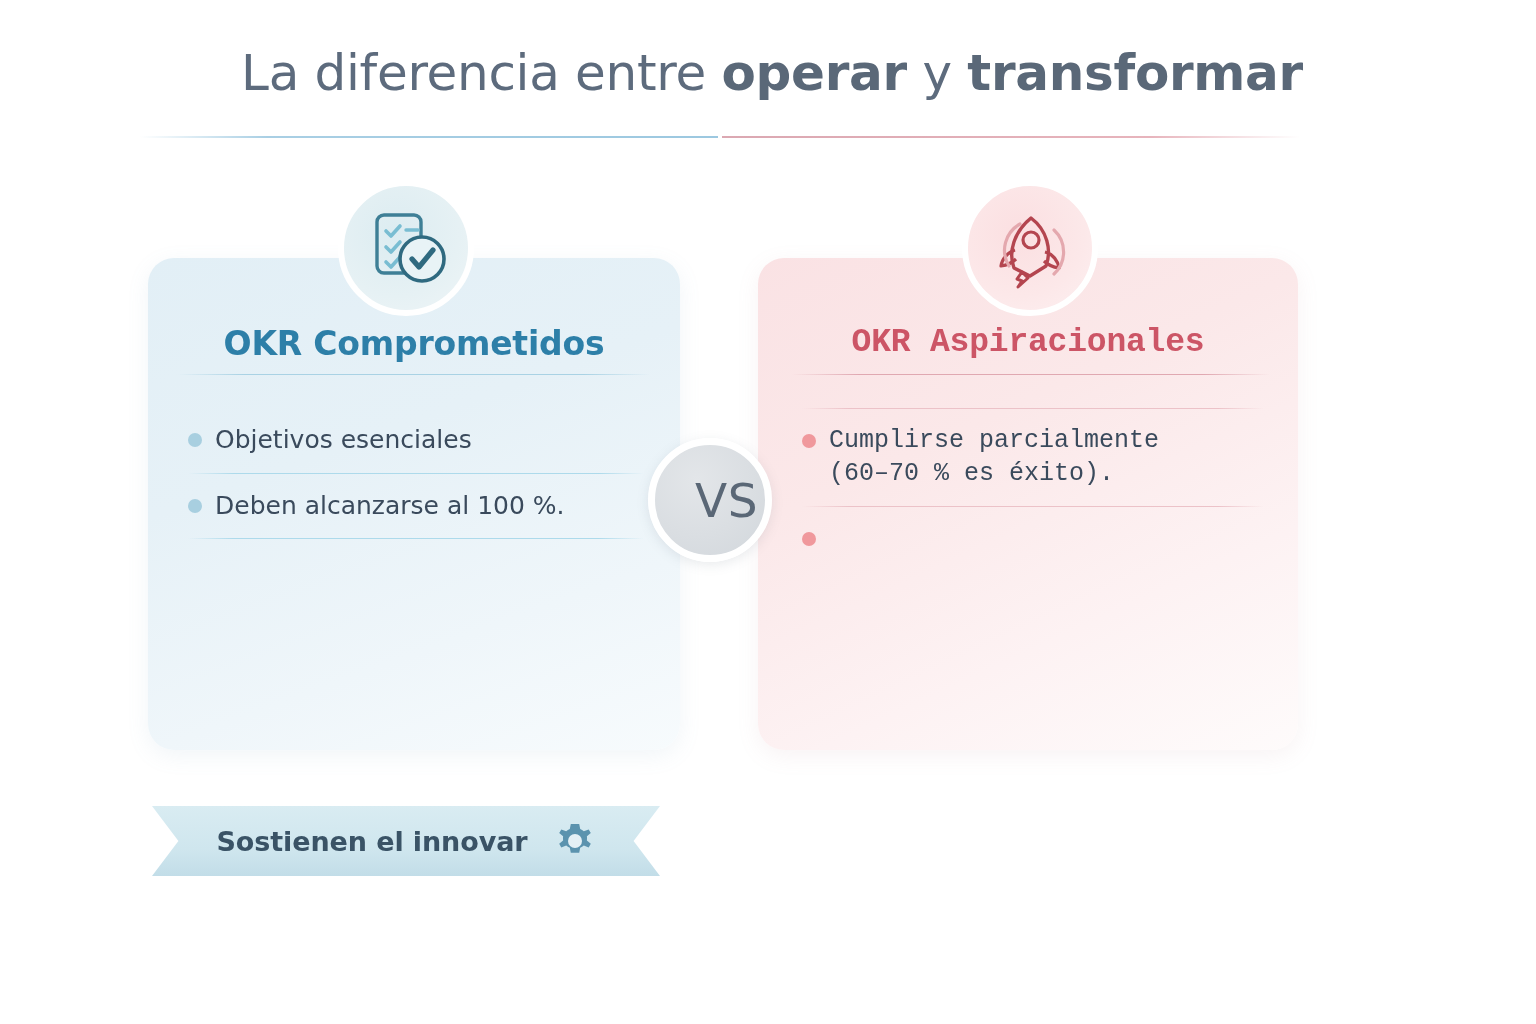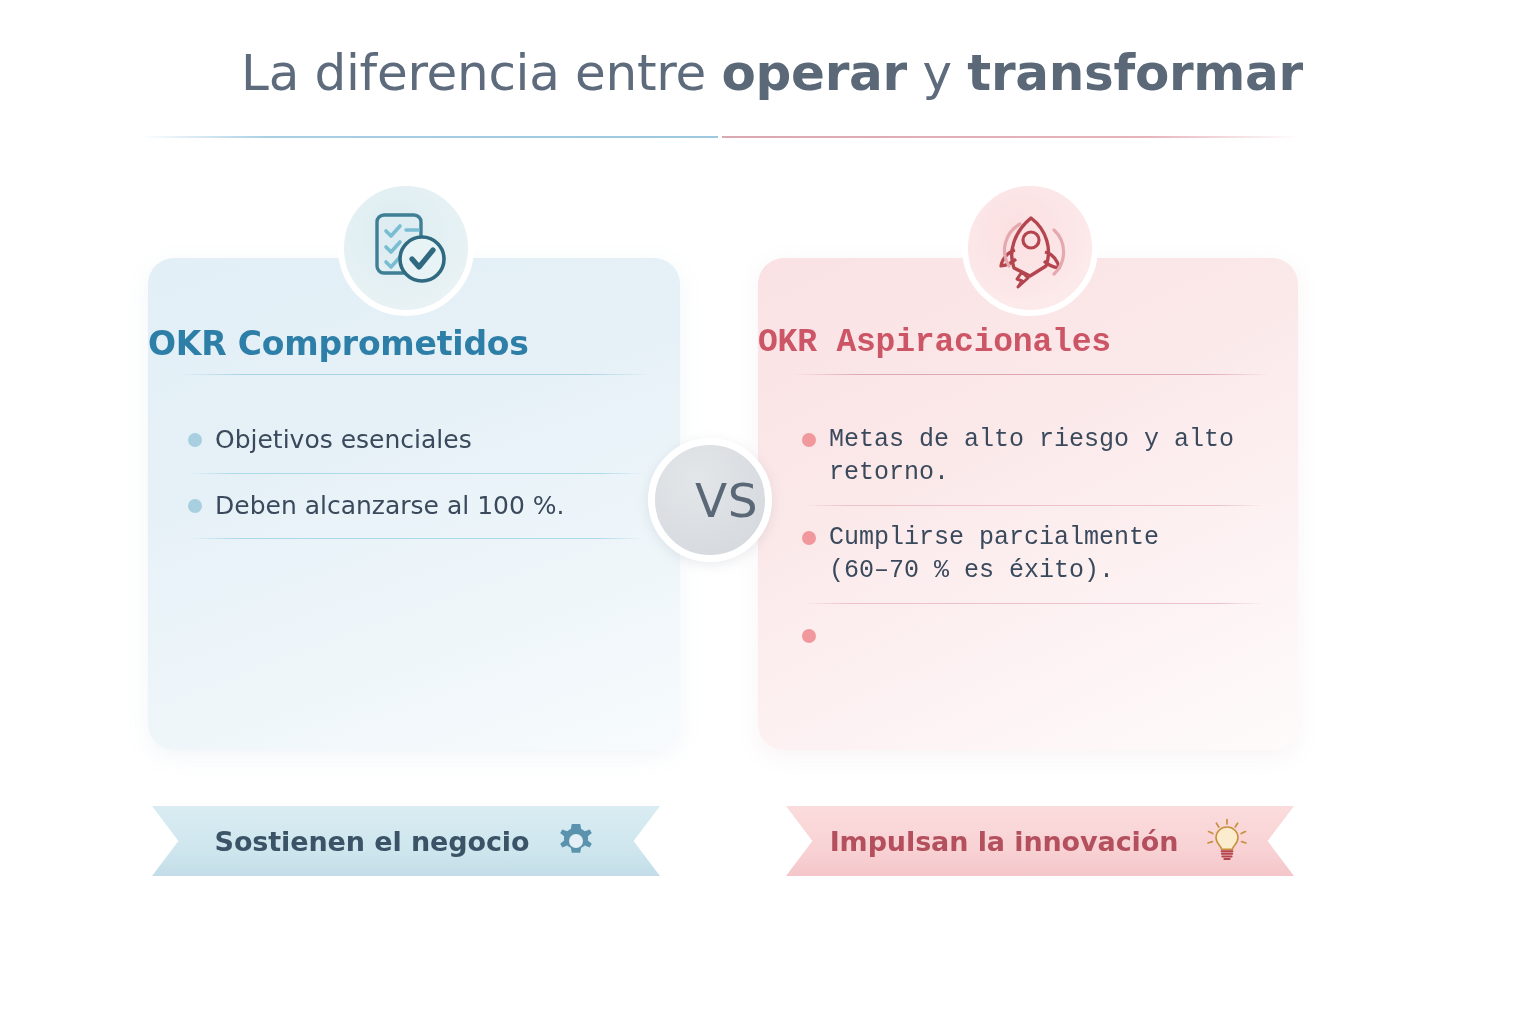--- a/index.html
+++ b/index.html
@@ -47,21 +47,21 @@
     position:absolute; width:136px; height:136px; border-radius:50%;
     display:flex; align-items:center; justify-content:center;
     border:6px solid #ffffff;
   }
   .icon-left  { left:338px; top:180px; background:radial-gradient(circle at 42% 38%, #dcecf1 0%, #e6f1f4 60%, #eef5f7 100%); }
   .icon-right { left:962px; top:180px; background:radial-gradient(circle at 42% 38%, #fbdfe1 0%, #fce8e9 60%, #fdf0f1 100%); }
   .icon-badge svg { display:block; }
 
   
   .card-heading {
-    position:absolute; width:100%; text-align:left;
+    position:absolute; width:100%; text-align:center;
     font-size:33px; font-weight:700; letter-spacing:-0.2px;
   }
   .card-left  .card-heading { top:66px; color:#2d7fa8; }
   .card-right .card-heading { top:66px; color:#cc5566; }
 
   .heading-rule { position:absolute; height:1px; }
   .card-left  .heading-rule { left:30px; width:472px; top:116px;
      background:linear-gradient(to right,rgba(160,205,226,0) 0%, #a9d2e4 14%, #a9d2e4 86%, rgba(160,205,226,0) 100%); }
   .card-right .heading-rule { left:34px; width:478px; top:116px;
      background:linear-gradient(to right,rgba(226,168,177,0) 0%, #e0a8b1 14%, #e0a8b1 86%, rgba(226,168,177,0) 100%); }
@@ -140,24 +140,20 @@
         <span class="bullet-text">Deben alcanzarse al 100 %.</span>
       </div>
       <div class="bullet-sep"></div>
     </div>
   </div>
 
   <div class="card card-right">
     <div class="card-heading">OKR Aspiracionales</div>
     <div class="heading-rule"></div>
     <div class="bullets">
-      <div class="bullet-row">
-        <span class="bullet-dot"></span>
-        <span class="bullet-text">Metas de alto riesgo y alto retorno.</span>
-      </div>
       <div class="bullet-sep"></div>
       <div class="bullet-row">
         <span class="bullet-dot"></span>
         <span class="bullet-text">Cumplirse parcialmente
 (60–70 % es éxito).</span>
       </div>
       <div class="bullet-sep"></div>
       <div class="bullet-row">
         <span class="bullet-dot"></span>
       </div>
@@ -187,42 +183,23 @@
       <path d="M36 22 A30 30 0 0 0 25 64" fill="none" stroke="#e4a8ae" stroke-width="3.2" stroke-linecap="round"></path>
       <path d="M70 28 A30 30 0 0 1 70 72" fill="none" stroke="#e4a8ae" stroke-width="3.2" stroke-linecap="round"></path>
     </svg>
   </div>
 
   <div class="vs-badge">
     <span class="vs-text">VS</span>
   </div>
 
   <div class="ribbon ribbon-left">
-    <span class="ribbon-label">Sostienen el negocio</span>
+    <span class="ribbon-label">Sostienen el innovar</span>
     <span class="ribbon-icon">
       <svg width="42" height="42" viewBox="0 0 42 42" aria-hidden="true">
         <path d="M21 4 l4.2 0 l1 5.1 a12 12 0 0 1 3.6 2.1 l4.9 -1.8 l2.1 3.6 l-3.9 3.3 a12 12 0 0 1 0 4.2 l3.9 3.3 l-2.1 3.6 l-4.9 -1.8 a12 12 0 0 1 -3.6 2.1 l-1 5.1 l-4.2 0 l-4.2 0 l-1 -5.1 a12 12 0 0 1 -3.6 -2.1 l-4.9 1.8 l-2.1 -3.6 l3.9 -3.3 a12 12 0 0 1 0 -4.2 l-3.9 -3.3 l2.1 -3.6 l4.9 1.8 a12 12 0 0 1 3.6 -2.1 l1 -5.1 Z" fill="#5b93ae"></path>
         <circle cx="21" cy="21" r="7" fill="#e4f0f5"></circle>
       </svg>
     </span>
   </div>
 
-  <div class="ribbon ribbon-right">
-    <span class="ribbon-label">Impulsan la innovación</span>
-    <span class="ribbon-icon">
-      <svg width="46" height="46" viewBox="0 0 46 46" aria-hidden="true">
-        <path d="M23 9 C16.5 9 12 14 12 19.6 c0 4 2.3 6.4 3.9 8.4 c1.1 1.4 1.6 2.3 1.7 3.4 h10.8 c0.1 -1.1 0.6 -2 1.7 -3.4 C31.7 26 34 23.6 34 19.6 C34 14 29.5 9 23 9 Z" fill="#faeccd" stroke="#c9903f" stroke-width="1.6"></path>
-        <path d="M17.6 33.2 h10.8 M17.8 35.8 h10.4 M18.4 38.4 h9.2" stroke="#b4454f" stroke-width="2" stroke-linecap="round"></path>
-        <path d="M20.4 41 h5.2" stroke="#b4454f" stroke-width="2" stroke-linecap="round"></path>
-        <g stroke="#c9903f" stroke-width="1.7" stroke-linecap="round">
-          <line x1="23" y1="1.5" x2="23" y2="6"></line>
-          <line x1="12.4" y1="5.2" x2="14.8" y2="9"></line>
-          <line x1="33.6" y1="5.2" x2="31.2" y2="9"></line>
-          <line x1="4.6" y1="13.6" x2="8.8" y2="15.6"></line>
-          <line x1="41.4" y1="13.6" x2="37.2" y2="15.6"></line>
-          <line x1="4" y1="25" x2="8.4" y2="23.6"></line>
-          <line x1="42" y1="25" x2="37.6" y2="23.6"></line>
-        </g>
-      </svg>
-    </span>
-  </div>
 
 </div>
 
 </body></html>

